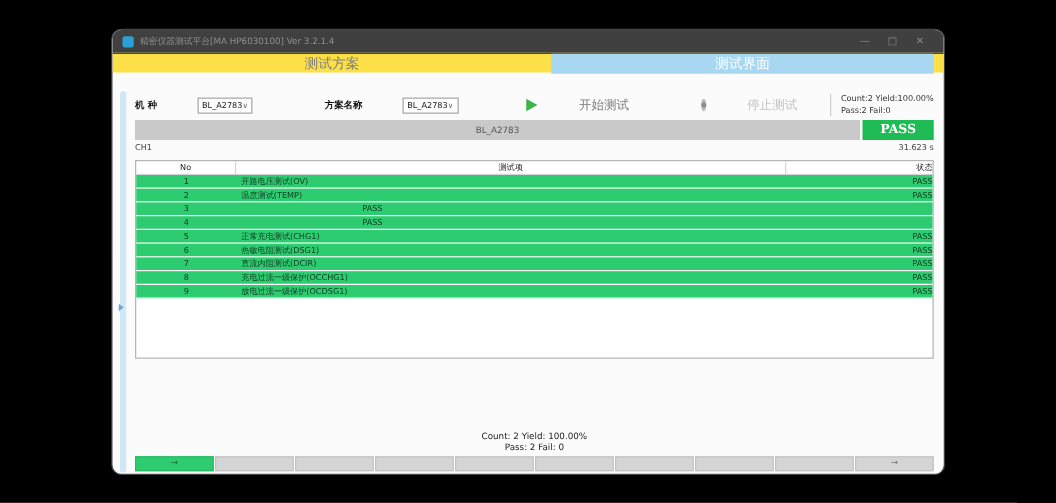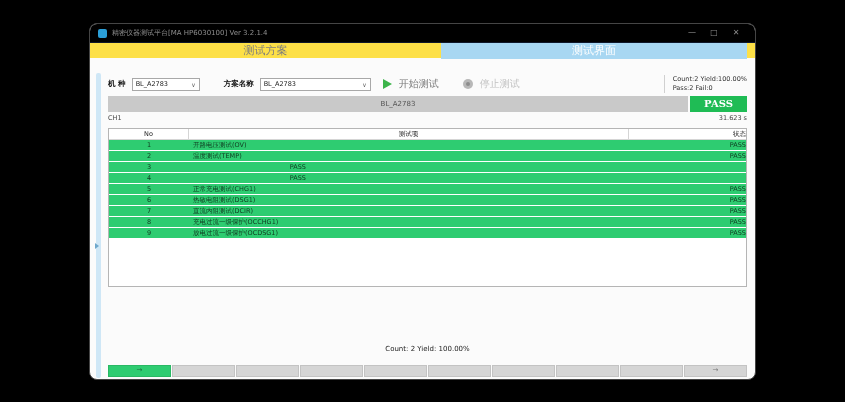--- a/index.html
+++ b/index.html
@@ -4,21 +4,21 @@
 <style>
   * { margin:0; padding:0; box-sizing:border-box; }
   html,body { width:845px; height:402px; background:#000; overflow:hidden;
               font-family:"DejaVu Sans", sans-serif; }
   .stage { position:relative; width:845px; height:402px; background:#000; }
 
   .window { position:absolute; left:89px; top:23px; width:667px; height:357px;
             background:#fbfbfb; border:1px solid #454545; border-radius:8px; overflow:hidden; }
 
   
-  .titlebar { height:18px; display:flex; align-items:center; padding:0 8px; background:#000000; }
+  .titlebar { height:18px; display:flex; align-items:center; padding:0 8px; background:#404040; }
   .app-icon { width:9px; height:9px; background:#2b9fd8; border-radius:2px; flex:0 0 auto; }
   .title-text { font-size:7px; color:#8f8f8f; margin-left:5px; white-space:nowrap; }
   .win-controls { margin-left:auto; display:flex; }
   .win-btn { width:22px; text-align:center; font-size:8px; color:#8a8a8a; line-height:18px; }
 
   
   .menubar { height:15px; display:flex; align-items:center; padding-left:6px; }
   .menu-item { font-size:7.5px; font-weight:bold; color:#222; padding:0 7px; white-space:nowrap; }
 
   
@@ -30,21 +30,21 @@
 
   
   .left-sliver { position:absolute; left:6px; top:49px; width:5px; height:305px;
                  background:#cfe7f6; border-radius:2px; }
   .sliver-arrow { position:absolute; left:-1px; top:170px; width:0; height:0;
                   border-left:4px solid #6fa8cc; border-top:3px solid transparent;
                   border-bottom:3px solid transparent; }
 
   
   .controls { position:absolute; left:18px; top:50px; width:639px; height:20px;
-              display:flex; align-items:center; }
+              display:flex; align-items:center;gap:26px; }
   .ctl-label { font-size:7.5px; font-weight:bold; color:#111; white-space:nowrap; }
   .combo { height:13px; background:#fff; border:1px solid #a8a8a8; display:flex;
            align-items:center; justify-content:space-between; padding:0 3px; }
   .combo-1 { width:68px; margin-left:6px; }
   .combo-2 { width:111px; margin-left:6px; }
   .combo-value { font-size:6.5px; color:#222; }
   .combo-arrow { font-size:6px; color:#666; }
   .gap-24 { width:24px; } .gap-12 { width:12px; }
   .play-icon { width:0; height:0; border-left:9px solid #3cb44a;
                border-top:5.5px solid transparent; border-bottom:5.5px solid transparent; }
@@ -200,20 +200,21 @@
       </div>
       <div class="t-row t-data">
         <div class="c-no">9</div>
         <div class="c-item">放电过流一级保护(OCDSG1)</div>
         <div class="c-status">PASS</div>
       </div>
     </div>
 
     <div class="summary">
       <div>Count: 2   Yield: 100.00%</div>
+      <div>Pass: 2   Fail: 0</div>
     </div>
 
     <div class="statusstrip">
       <div class="seg seg-first"><span>→</span></div>
       <div class="seg"></div>
       <div class="seg"></div>
       <div class="seg"></div>
       <div class="seg"></div>
       <div class="seg"></div>
       <div class="seg"></div>

